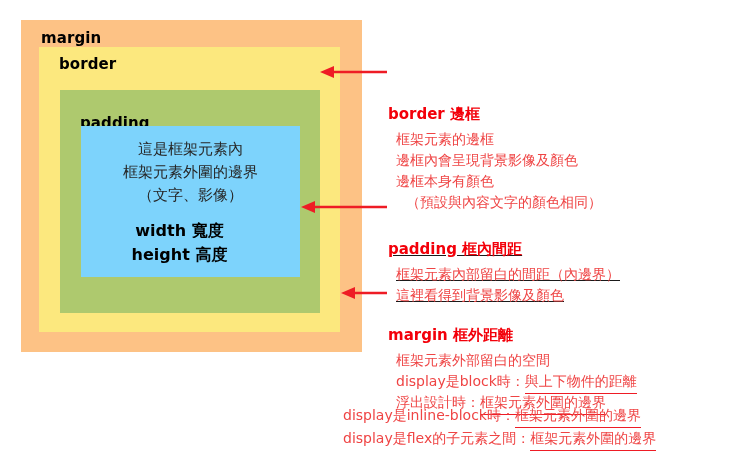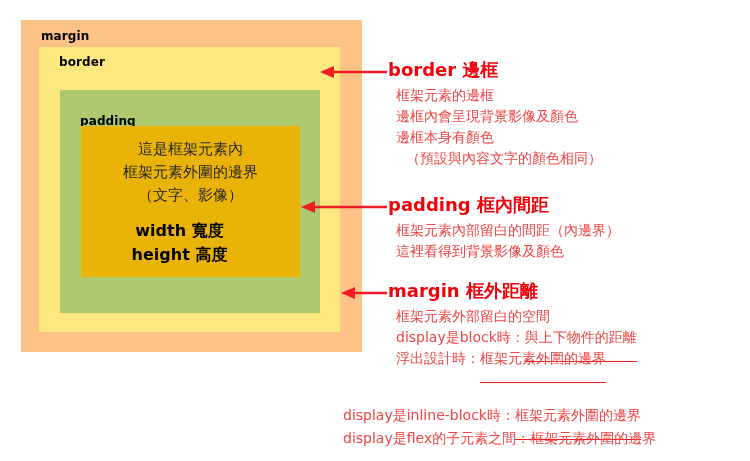--- a/index.html
+++ b/index.html
@@ -39,27 +39,27 @@
     background: #fce87e;
   }
   #padding-box {
     left: 39px; top: 70px;
     width: 260px; height: 223px;
     background: #aec96e;
   }
   #content-box {
     left: 60px; top: 106px;
     width: 219px; height: 151px;
-    background: #eab308;
+    background: #7dd3fc;
   }
 
   .layer-label {
     position: absolute;
     font-weight: bold;
-    font-size: 12px;
+    font-size: 15px;
     color: #000000;
     letter-spacing: 0.1px;
     white-space: nowrap;
   }
   #label-margin  { left: 20px; top: 9px; }
   #label-border  { left: 20px; top: 8px; }
   #label-padding { left: 20px; top: 24px; }
 
   
   #content-text {
@@ -100,42 +100,43 @@
   
   #annotations {
     position: absolute;
     left: 388px;
     top: 0;
     width: 362px;
     height: 461px;
   }
   .anno-group { position: absolute; left: 0; width: 362px; }
   #group-border  { top: 60px; }
-  #group-padding { top: 195px; }
+  #group-padding { top: 195px; text-decoration: underline; }
   #group-margin  { top: 281px; }
 
   .anno-title {
-    font-size: 18px;
+    font-size: 15px;
     font-weight: bold;
     color: #f3000a;
     line-height: 20px;
     white-space: nowrap;
     margin-bottom: 5px;
+    margin-top: 44px;
   }
   .anno-body { padding-left: 8px; }
   .anno-line {
     font-size: 14px;
     line-height: 21px;
     color: #ef4444;
     white-space: nowrap;
   }
   .anno-line.indent { padding-left: 10px; }
   .u-red {
     border-bottom: 1.5px solid #ee1c25;
-    padding-bottom: 16px;
+    padding-bottom: 4px;
   }
 
   #margin-extra {
     position: absolute;
     left: -45px;
     top: 404px;
     width: 420px;
   }
   #margin-extra .anno-line { line-height: 23px; }
 </style>

